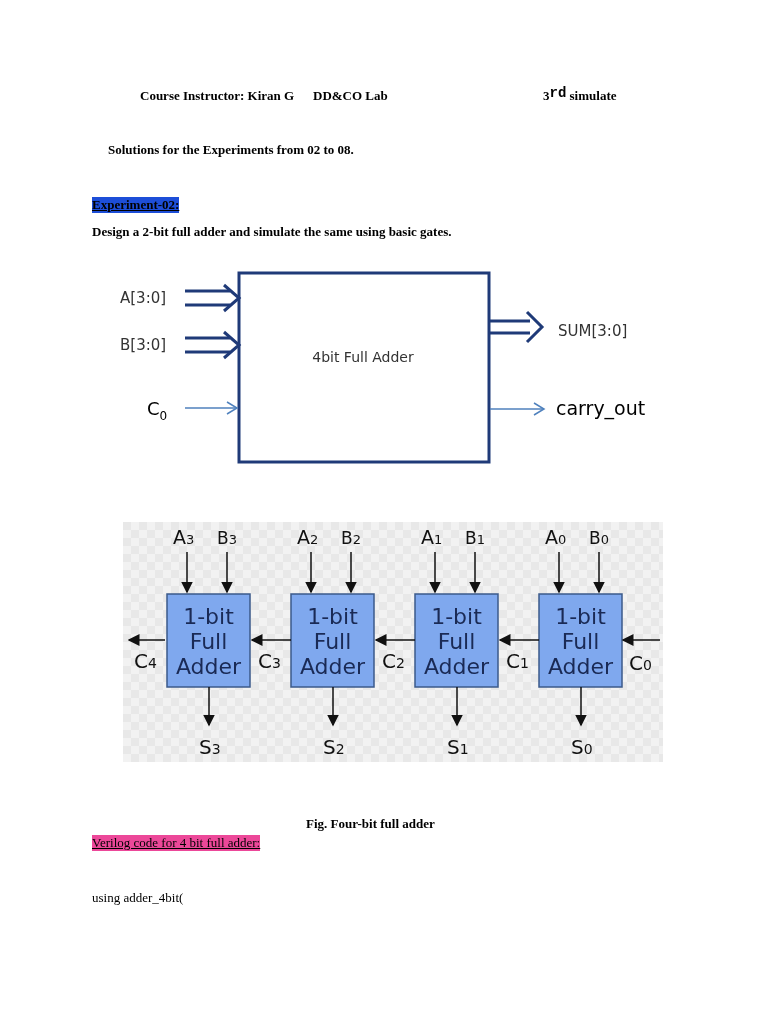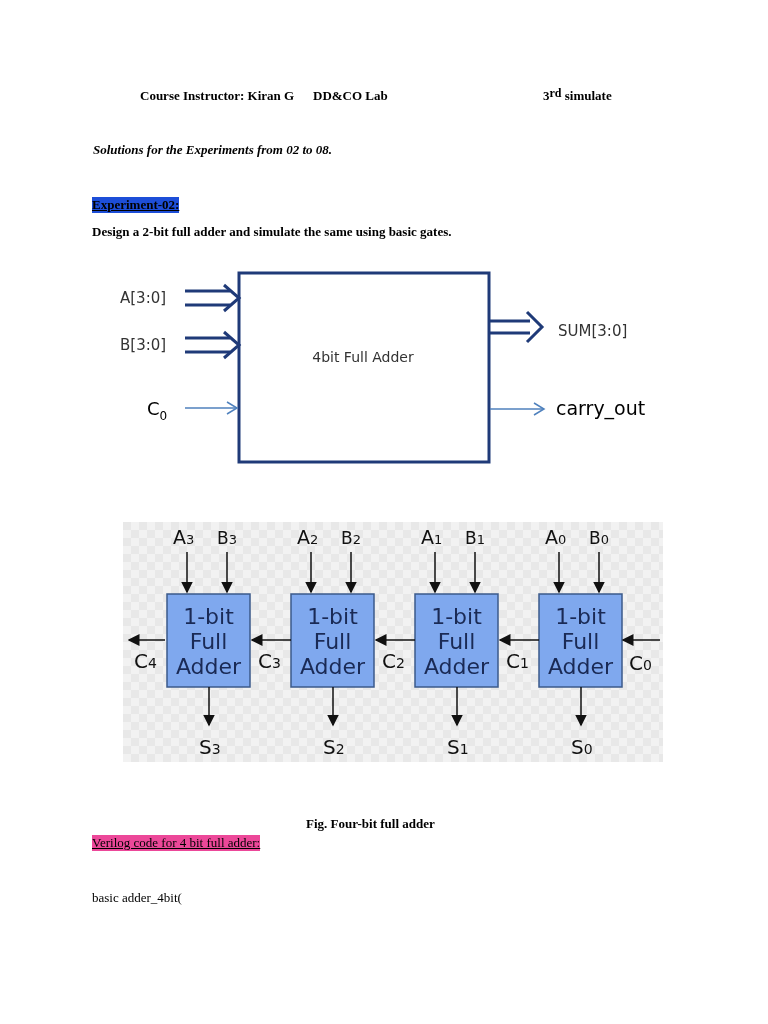--- a/index.html
+++ b/index.html
@@ -3,31 +3,31 @@
 <meta charset="utf-8">
 <style>
   html, body { margin:0; padding:0; background:#ffffff; }
   body { width:768px; height:1024px; position:relative; overflow:hidden;
          font-family:"Liberation Serif", serif; color:#000; }
   .abs { position:absolute; }
   .bold { font-weight:bold; }
   .t13 { font-size:13px; line-height:16px; white-space:nowrap; }
   .hl-green { background:#1d4ed8; text-decoration:underline; }
   .hl-yellow { background:#ec4899; text-decoration:underline; }
-  sup { font-size:12px; vertical-align:top; position:relative; top:-3px; }
+  sup { font-size:14px; vertical-align:top; position:relative; top:-3px;font-family:Liberation Mono, monospace; }
   svg text { font-family:"DejaVu Sans", sans-serif; }
 </style>
 </head>
 <body>
 
 <div class="abs t13 bold" style="left:92px; top:88px;margin-left:48px;">Course Instructor: Kiran G</div>
 <div class="abs t13 bold" style="left:313px; top:88px;text-align:right;">DD&amp;CO Lab</div>
 <div class="abs t13 bold" style="left:543px; top:88px;"><span>3</span><sup>rd</sup><span> simulate</span></div>
 
-<div class="abs t13 bold" style="left:93px; top:142px;font-style:italic;">Solutions for the Experiments from 02 to 08.</div>
+<div class="abs t13 bold" style="left:108px; top:142px;">Solutions for the Experiments from 02 to 08.</div>
 
 <div class="abs t13 bold hl-green" style="left:92px; top:197px;">Experiment-02:</div>
 <div class="abs t13 bold" style="left:92px; top:224px;">Design a 2-bit full adder and simulate the same using basic gates.</div>
 
 <svg class="abs" style="left:100px; top:260px;" width="580" height="215">
   <rect x="139" y="13" width="250" height="189" fill="#fff" stroke="#1f3a78" stroke-width="3"></rect>
   <text x="263" y="102" text-anchor="middle" font-size="14" fill="#333">4bit Full Adder</text>
 
   <g>
     <line x1="85" y1="31" x2="130" y2="31" stroke="#1f3a78" stroke-width="3"></line>
@@ -135,13 +135,13 @@
 
   <line x1="42" y1="118" x2="6" y2="118" stroke="#111" stroke-width="1.5" marker-end="url(#ah)"></line>
 
   <line x1="537" y1="118" x2="500" y2="118" stroke="#111" stroke-width="1.5" marker-end="url(#ah)"></line>
   <text x="506" y="148" font-size="20" fill="#111"><tspan>C</tspan><tspan font-size="14">0</tspan></text>
 </svg>
 
 <div class="abs t13 bold" style="left:306px; top:790px;margin-top:26px;">Fig. Four-bit full adder</div>
 
 <div class="abs t13 hl-yellow" style="left:92px; top:835px;">Verilog code for 4 bit full adder:</div>
-<div class="abs t13" style="left:92px; top:890px;">basic adder_4bit(</div>
+<div class="abs t13" style="left:92px; top:890px;">using adder_4bit(</div>
 
 </body></html>

